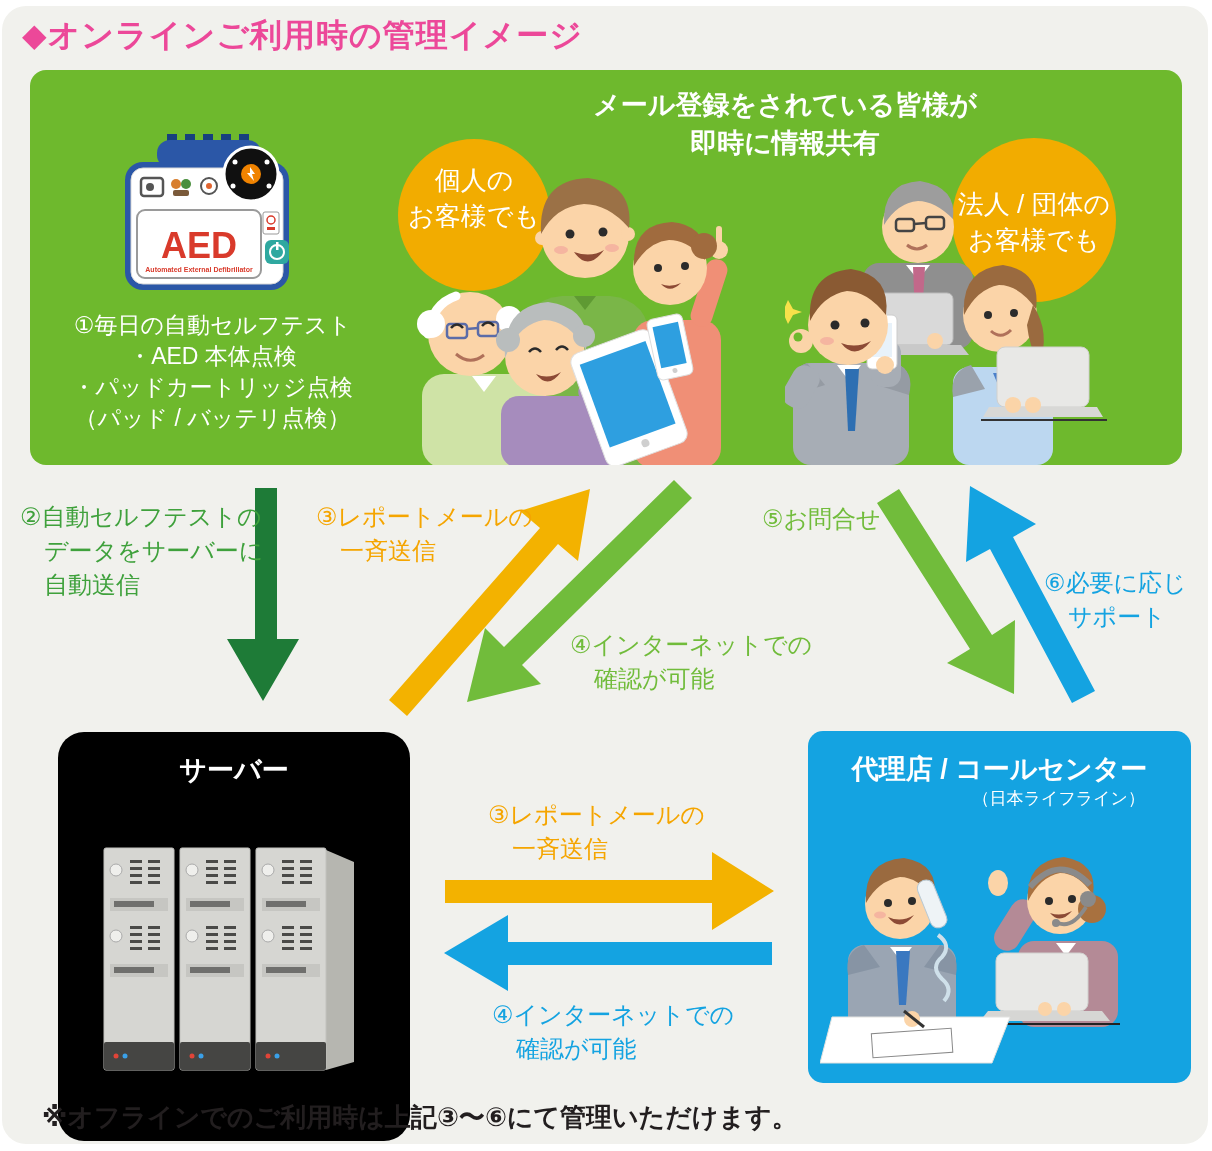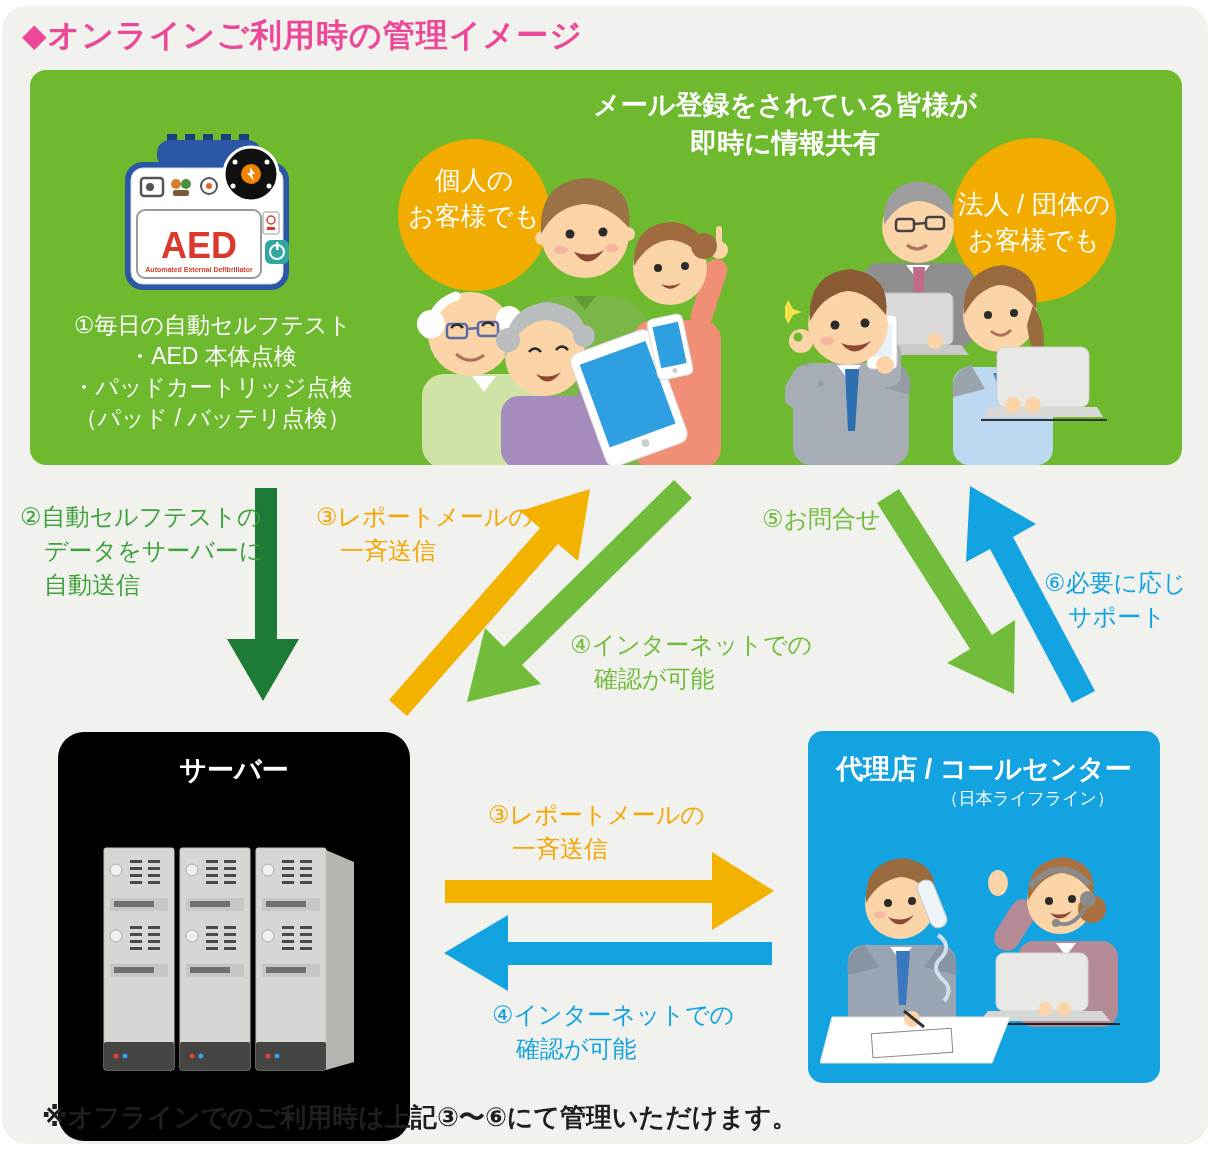--- a/index.html
+++ b/index.html
@@ -25,21 +25,21 @@
   .ln{white-space:nowrap;}
   .indent{margin-left:24px;}
   .c-green-dark{color:#3fa13c;}
   .c-green{color:#71bc3b;}
   .c-orange{color:#f5a500;}
   .c-blue{color:#14a3e1;}
   
   .yellow-panel{position:absolute;left:58px;top:732px;width:352px;height:409px;
                 background:#000000;border-radius:26px;overflow:hidden;}
   .blue-panel{position:absolute;left:808px;top:731px;width:352px;height:352px;
-              background:#14a3e1;border-radius:15px;overflow:hidden;}
+              background:#14a3e1;border-radius:15px;overflow:hidden;padding-left:31px;}
   .panel-label{position:absolute;left:0;top:20px;width:100%;text-align:center;
                color:#fff;font-size:27px;font-weight:600;}
   .panel-sublabel{position:absolute;left:0;top:56px;width:100%;text-align:right;
                   padding-right:46px;box-sizing:border-box;color:#fff;font-size:17px;font-weight:500;}
   .footnote{position:absolute;left:22px;top:1100px;font-size:26px;font-weight:600;
             color:#221e1f;white-space:nowrap;margin-left:20px;}
   .arrows{position:absolute;left:0;top:0;pointer-events:none;}
 </style>
 </head>
 <body>

